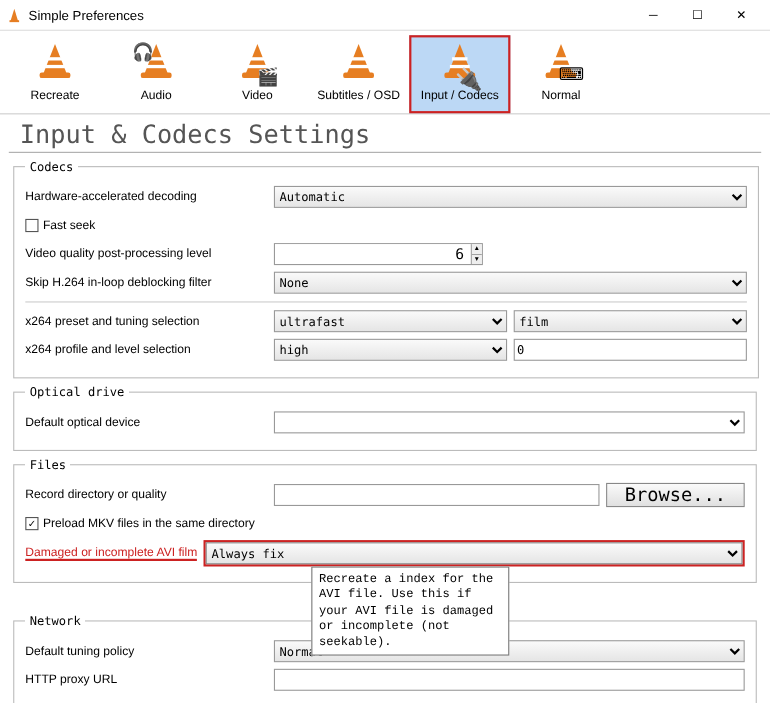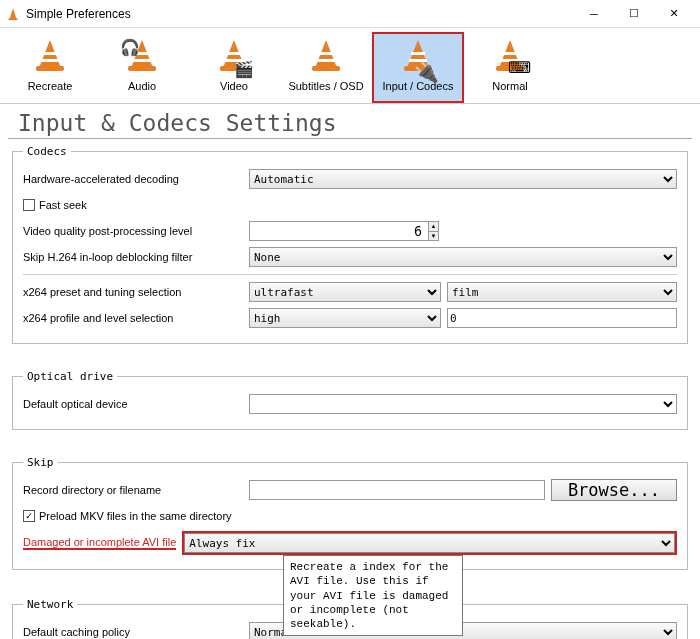--- a/index.html
+++ b/index.html
@@ -13,28 +13,28 @@
 .tab { width: 92px; text-align: center; padding: 6px 2px 8px; font-family: monospace; font-size: 11px; border: 2px solid transparent; }
 .tab.selected { background: #bcd8f5; border: 2px solid #c22; }
 .tab-ico { width: 36px; height: 36px; margin: 0 auto 4px; position: relative; }
 .cone { width: 0; height: 0; border-left: 11px solid transparent; border-right: 11px solid transparent; border-bottom: 28px solid #e67e22; position: absolute; left: 7px; top: 0; }
 .cone::after { content: ""; position: absolute; left: -14px; top: 26px; width: 28px; height: 5px; background: #e67e22; border-radius: 2px; }
 .cstripe { position: absolute; width: 14px; height: 3px; background: #fff; left: 11px; top: 12px; }
 .cstripe2 { top: 19px; width: 18px; left: 9px; }
 .extra { position: absolute; font-size: 16px; }
 .heading { font-family: monospace; font-size: 23px; color: #555; padding: 6px 10px 2px; border-bottom: 1px solid #aaa; margin: 0 8px 6px; }
 .content { padding: 0 12px; }
-fieldset { border: 1px solid #bbb; margin: 6px 0 26px; padding: 6px 10px 10px; font-family: monospace; font-size: 11px; }
+fieldset { border: 1px solid #bbb; margin: 6px 0 6px; padding: 6px 10px 10px; font-family: monospace; font-size: 11px; }
 legend { font-family: monospace; font-size: 11px; padding: 0 4px; }
 .row { display: flex; align-items: center; min-height: 22px; margin: 4px 0; gap: 6px; }
 .lbl { width: 220px; }
 .lbl.red { color: #c22; border-bottom: 2px solid #c22; width: auto; margin-right: auto; }
 select, input[type=text], .numfield { font-family: monospace; font-size: 11px; height: 20px; border: 1px solid #999; background: #eee; }
 select.full { flex: 1; background: linear-gradient(#fafafa,#e5e5e5); }
-select.half { width: 192px; background: linear-gradient(#fafafa,#e5e5e5); }
+select.half { width: 212px; background: linear-gradient(#fafafa,#e5e5e5); }
 input.half { width: 192px; background:#fff; }
 input.full { flex: 1; background:#fff; }
 .numfield { width: 190px; display: flex; background:#fff; }
 .numfield input { border: none; flex: 1; text-align: right; padding-right: 6px; font-family: monospace; }
 .spin { width: 14px; display: flex; flex-direction: column; border-left: 1px solid #999; }
 .spin div { flex: 1; font-size: 6px; text-align: center; background: #eee; border-bottom: 1px solid #999; line-height: 8px; }
 .chk { display: flex; align-items: center; gap: 4px; }
 .chkbox { width: 12px; height: 12px; border: 1px solid #555; display: inline-flex; align-items: center; justify-content: center; font-size: 9px; }
 .btn { font-family: monospace; font-size: 17px; height: 22px; padding: 0 16px; background: linear-gradient(#fafafa,#e0e0e0); border: 1px solid #888; }
 .redbox { border: 2px solid #c22; flex: 1; padding: 0; }
@@ -158,45 +158,45 @@
 
 <fieldset>
   <legend>Optical drive</legend>
   <div class="row">
     <span class="lbl">Default optical device</span>
     <select class="full" style="background:#fff"><option></option></select>
   </div>
 </fieldset>
 
 <fieldset>
-  <legend>Skip</legend>
-  <div class="row">
-    <span class="lbl">Record directory or filename</span>
+  <legend>Files</legend>
+  <div class="row">
+    <span class="lbl">Record directory or quality</span>
     <input type="text" class="full" value="" style="">
     <button class="btn">Browse...</button>
   </div>
   <div class="row">
     <label class="chk">
           <span class="chkbox">✓</span>
           <span>Preload MKV files in the same directory</span>
         </label>
   </div>
   <div class="row relwrap">
-    <span class="lbl red">Damaged or incomplete AVI file</span>
+    <span class="lbl red">Damaged or incomplete AVI film</span>
     <div class="redbox">
       <select><option>Always fix</option></select>
     </div>
     <div class="tooltip" style="left:260px;top:24px;font-family:Liberation Mono, monospace;">Recreate a index for the AVI file. Use this if your AVI file is damaged or incomplete (not seekable).</div>
   </div>
 </fieldset>
 
 <fieldset style="margin-top:28px;">
   <legend>Network</legend>
   <div class="row">
-    <span class="lbl">Default caching policy</span>
+    <span class="lbl">Default tuning policy</span>
     <select class="full"><option>Normal</option></select>
   </div>
   <div class="row">
     <span class="lbl">HTTP proxy URL</span>
     <input type="text" class="full" value="" style="">
   </div>
   <div class="row">
     
     
     

